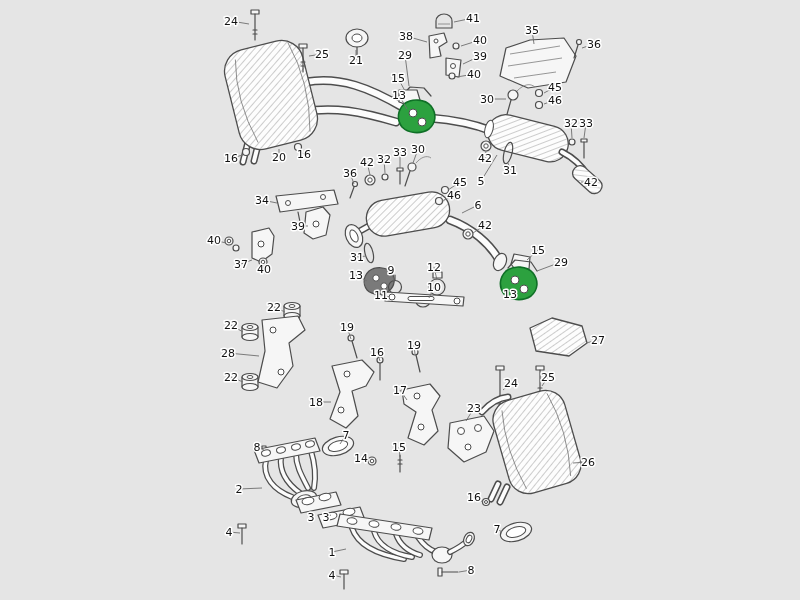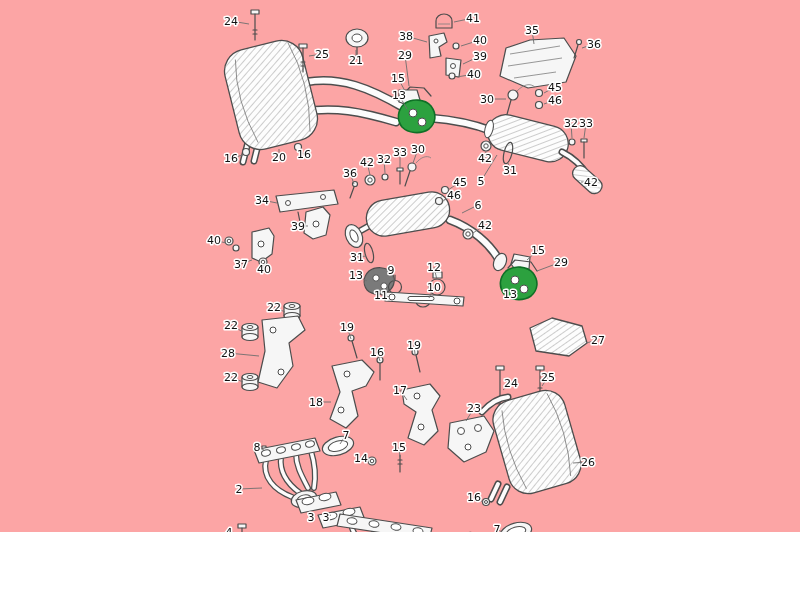--- a/index.html
+++ b/index.html
@@ -1,16 +1,16 @@
 <!DOCTYPE html>
 <html style="--line: #4d4d4d; --label: #111111;"><head>
 <meta charset="utf-8">
 <style>
   html,body{margin:0;padding:0;background:#ffffff;}
-  .stage{position:relative;width:800px;height:532px;background:#fca5a5;overflow:hidden;
+  .stage{position:relative;width:800px;height:600px;background:#e5e5e5;overflow:hidden;
          font-family:"DejaVu Sans",sans-serif;text-align:right;}
   svg{display:block;}
   .part{fill:#f6f6f6;stroke:var(--line,#4d4d4d);stroke-width:1.2;stroke-linejoin:round;}
   .hatched{fill:url(#hatch);stroke:var(--line,#4d4d4d);stroke-width:1.3;stroke-linejoin:round;}
   .ln{fill:none;stroke:var(--line,#4d4d4d);stroke-width:1.2;stroke-linecap:round;stroke-linejoin:round;}
   .thin{fill:none;stroke:#7d7d7d;stroke-width:0.8;}
   .hole{fill:#ffffff;stroke:var(--line,#4d4d4d);stroke-width:1;}
   .pipe{fill:none;stroke:var(--line,#4d4d4d);stroke-width:9;stroke-linecap:round;}
   .pipe2{fill:none;stroke:#fcfcfc;stroke-width:6;stroke-linecap:round;}
   .pipe-s{fill:none;stroke:var(--line,#4d4d4d);stroke-width:7;stroke-linecap:round;}

